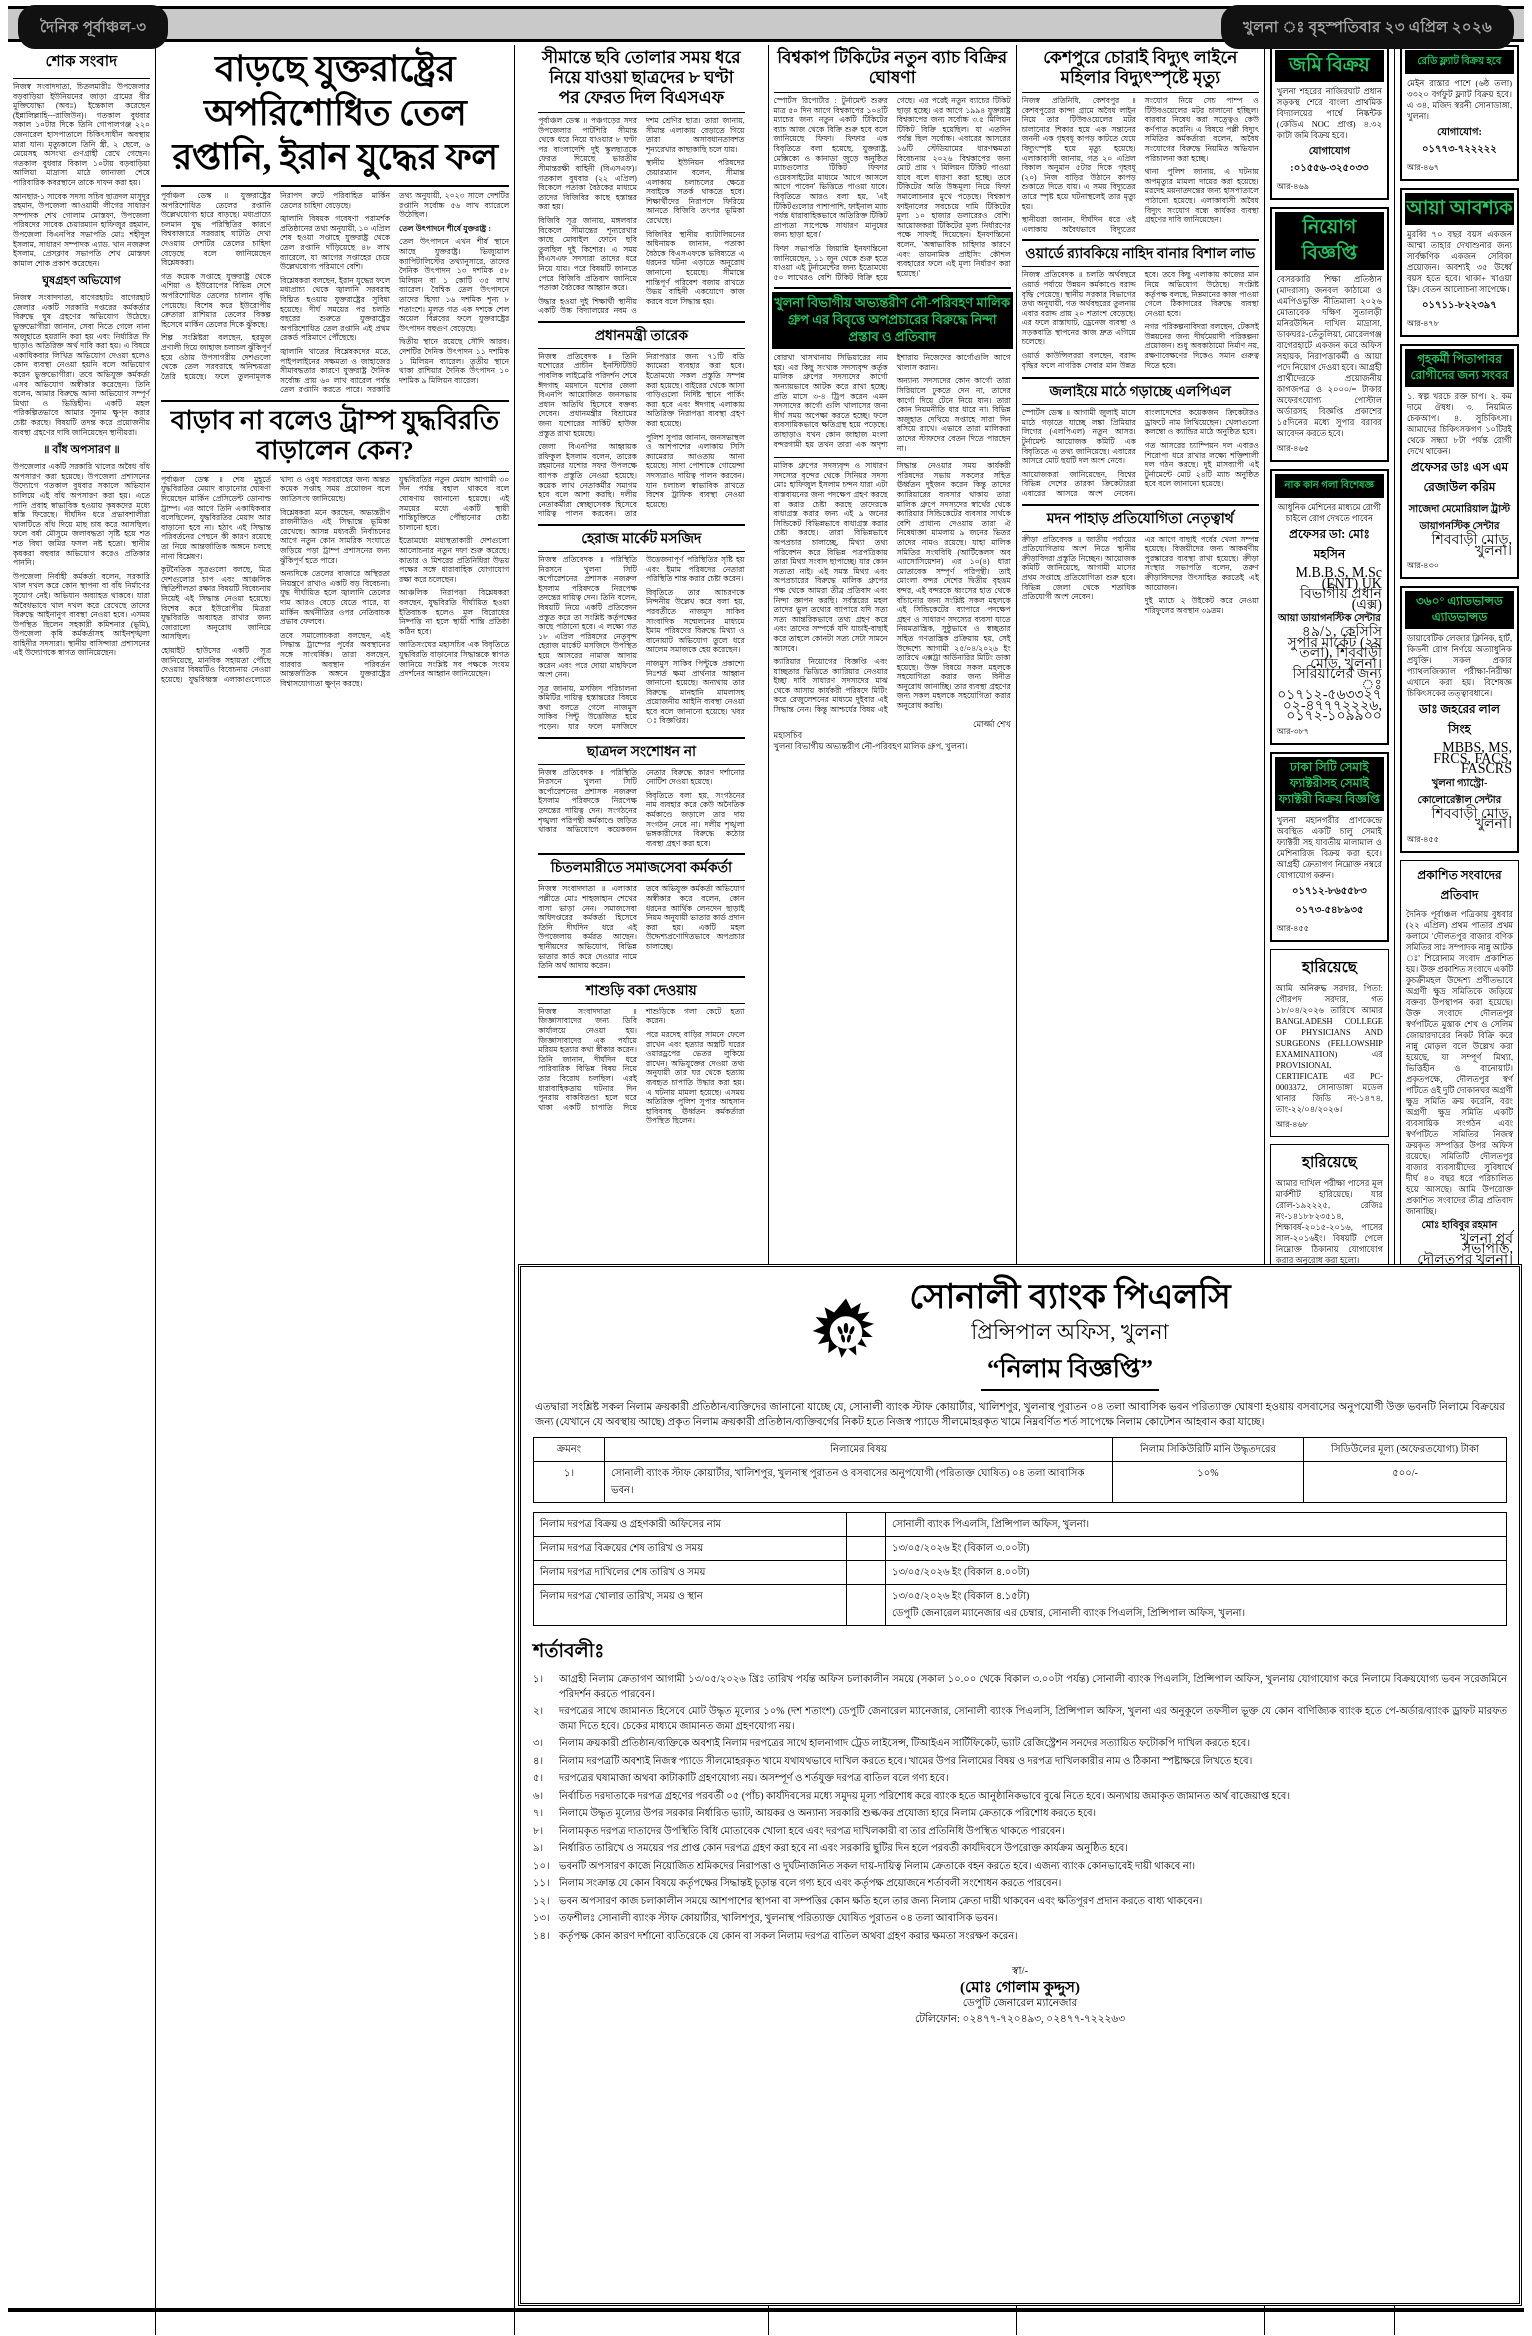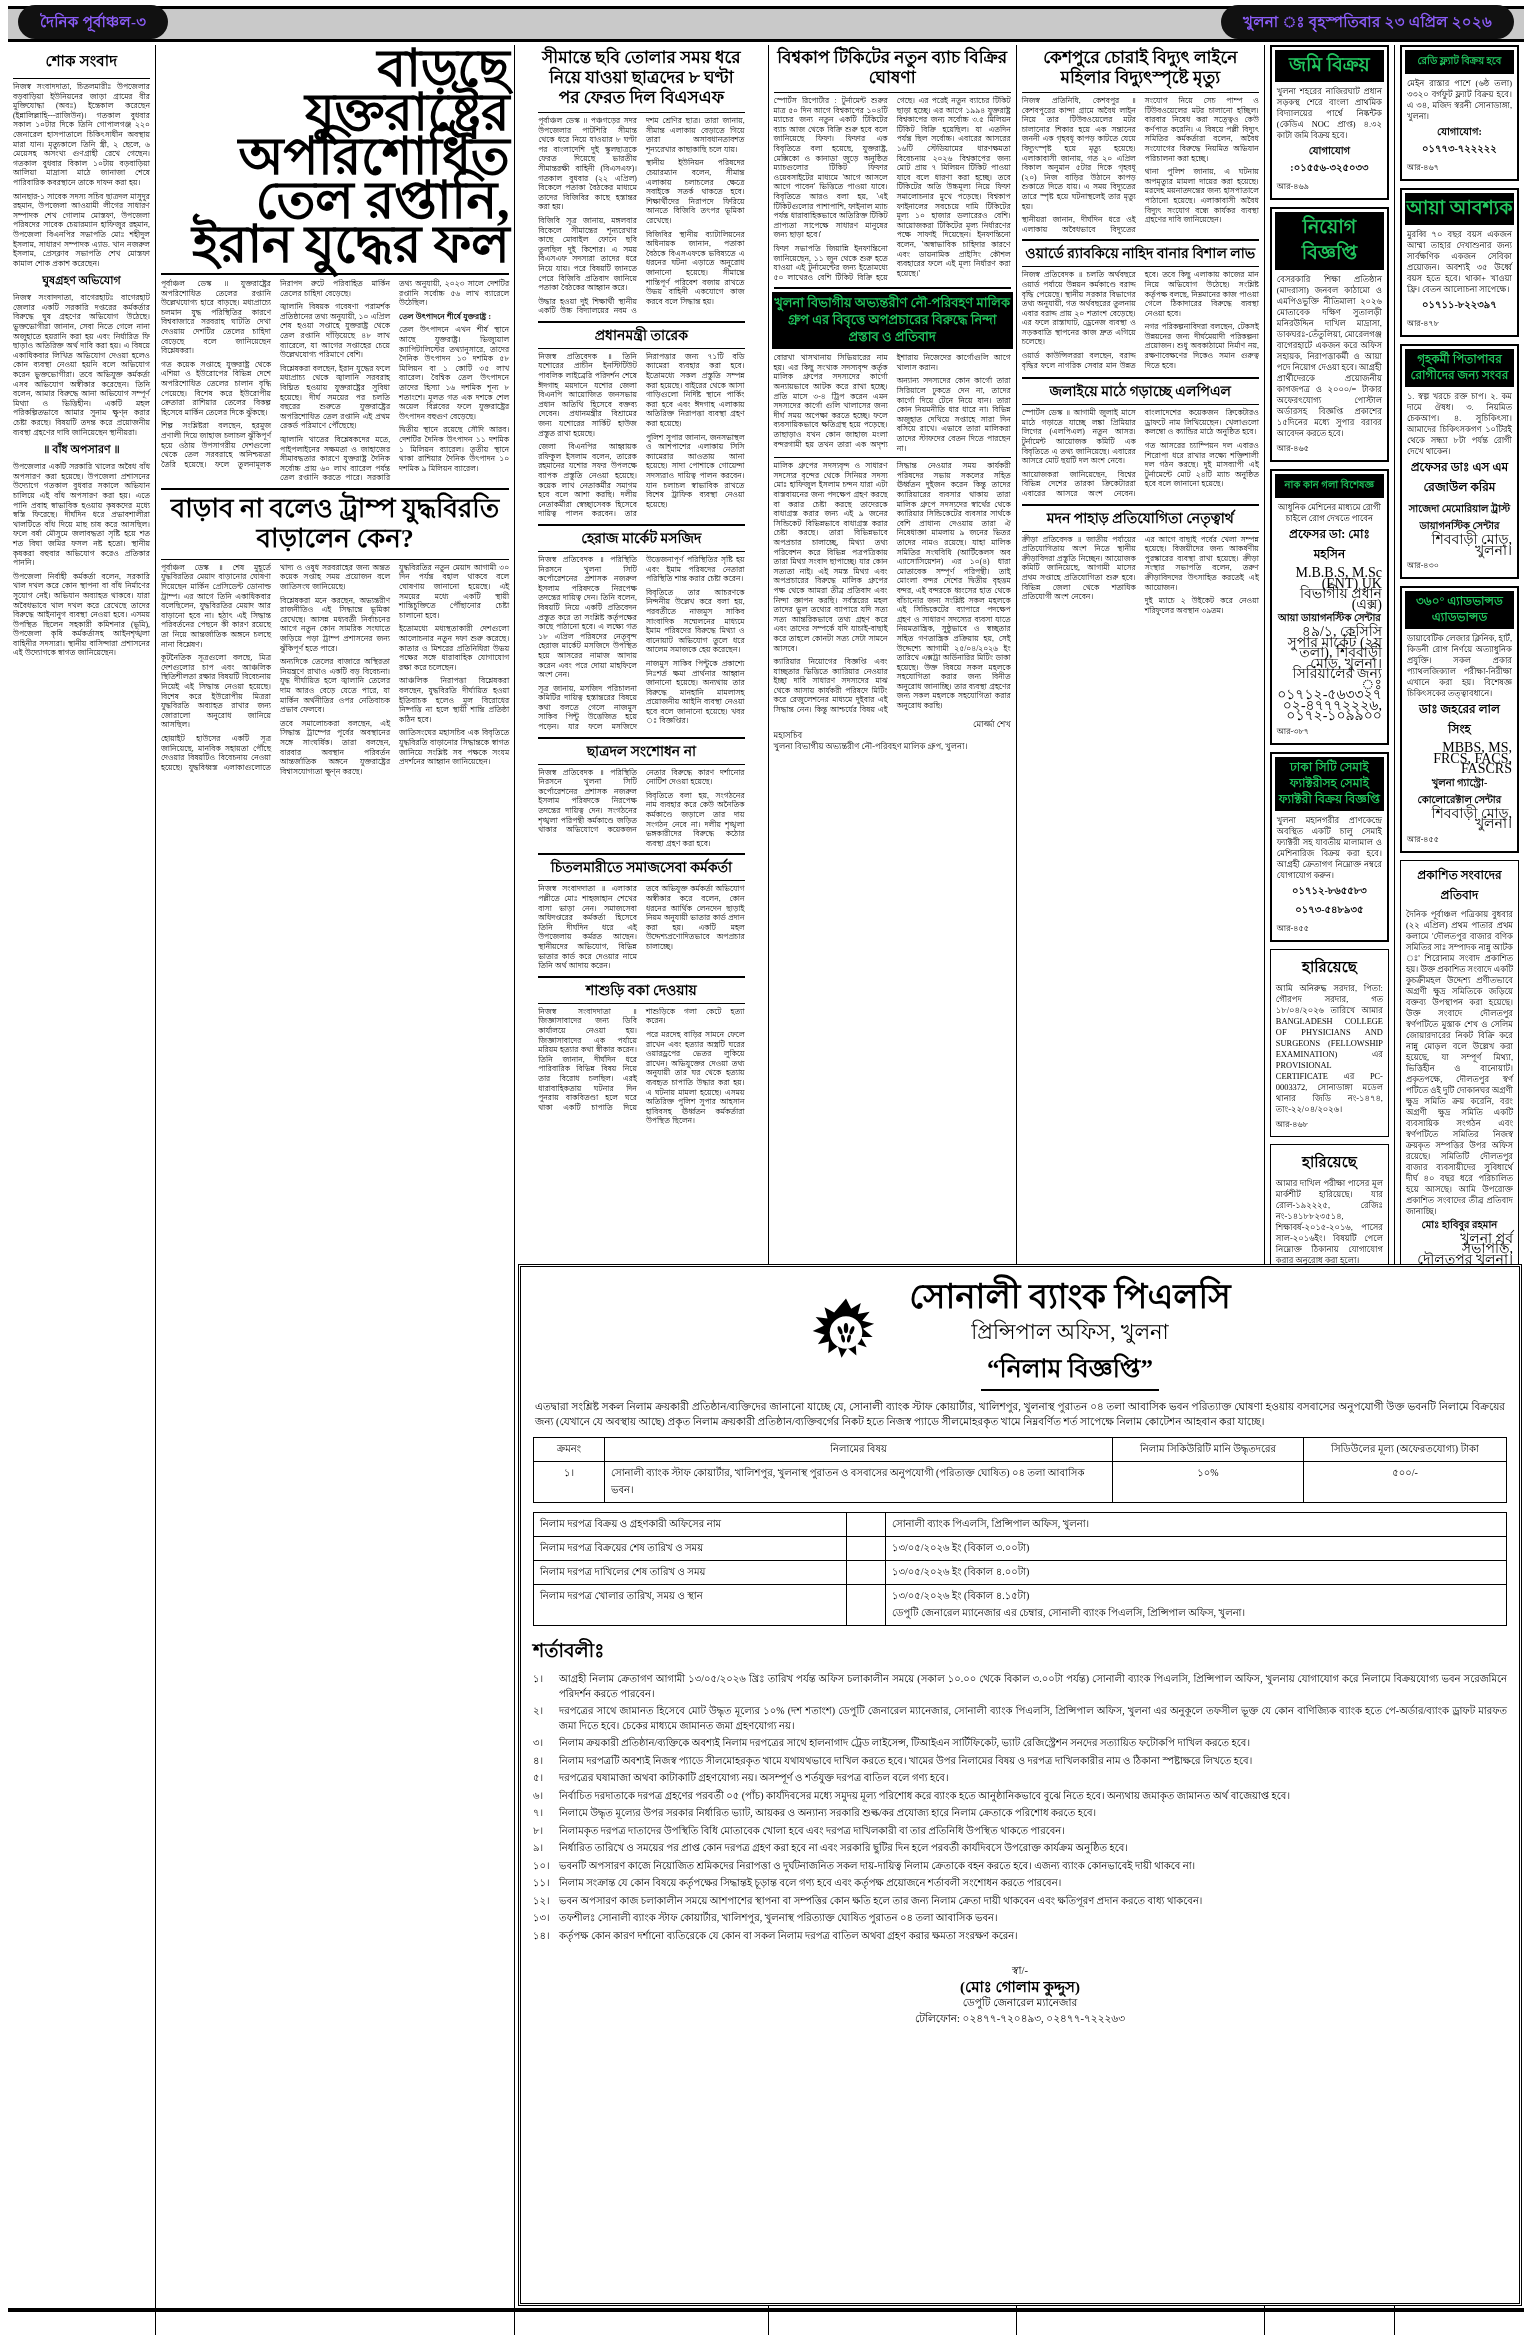--- a/index.html
+++ b/index.html
@@ -11,21 +11,21 @@
   }
   .page{position:relative;width:1532px;height:2336px;box-sizing:border-box;padding:6px 8px 0 8px;}
 
   
   .masthead{
     position:relative;height:30px;background:#c9c9c9;
     border-top:3px solid #000;border-bottom:3px solid #000;
     margin-bottom:3px;
   }
   .mast-pill{
-    position:absolute;top:-4px;height:34px;background:#111;color:#8b5cf6;
+    position:absolute;top:-4px;height:44px;background:#111;color:#a3a3a3;
     border-radius:17px;display:flex;align-items:center;justify-content:center;
     font-size:15px;font-weight:bold;letter-spacing:.3px;padding:0 22px;
   }
   .mast-left{left:10px;}
   .mast-right{right:10px;}
 
   
   .grid{display:flex;gap:0;height:2290px;}
   .col{box-sizing:border-box;}
   .vsep{border-left:1px solid #000;}
@@ -47,21 +47,21 @@
   .body-text.xs{font-size:7.6px;line-height:9.6px;}
 
   .sub-head{
     font-size:11px;font-weight:bold;text-align:center;margin:3px 0 2px;
   }
   .sec-head{
     font-size:15px;font-weight:bold;text-align:center;margin:4px 0 3px;
     letter-spacing:.2px;
   }
   .headline-main{
-    font-weight:bold;font-size:52px;line-height:44px;text-align:right;
+    font-weight:bold;font-size:36px;line-height:44px;text-align:center;
     margin:2px 0 6px;letter-spacing:-.5px;
   }
   .headline-2{
     font-weight:bold;font-size:26px;line-height:30px;text-align:center;
     margin:4px 0 5px;
   }
   .headline-3{
     font-weight:bold;font-size:17px;line-height:20px;text-align:center;
     margin:3px 0 4px;
   }

